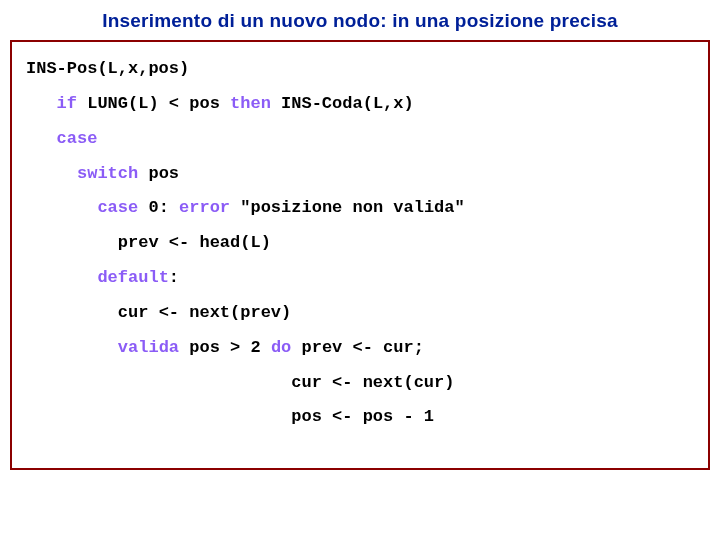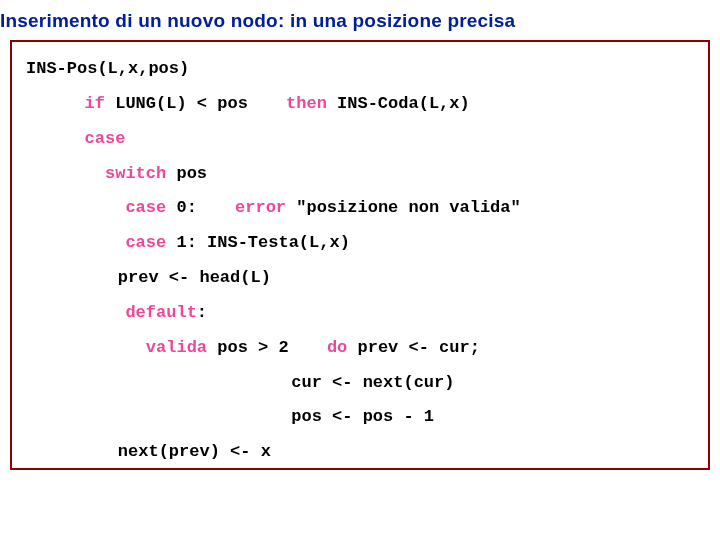--- a/index.html
+++ b/index.html
@@ -10,20 +10,21 @@
     background: #ffffff;
     font-family: Arial, Helvetica, sans-serif;
   }
   .slide {
     width: 720px;
     height: 540px;
     box-sizing: border-box;
     padding-top: 10px;
   }
   .title {
+    text-align: center;
     color: #002098;
     font-size: 19px;
     font-weight: bold;
     margin-bottom: 8px;
     letter-spacing: 0.2px;
   }
   .codebox {
     margin: 0 10px 0 10px;
     border: 2px solid #8b0000;
     padding: 10px 14px 14px 14px;
@@ -33,38 +34,36 @@
   .codeline {
     font-family: "Courier New", Courier, monospace;
     font-size: 17px;
     color: #000000;
     font-weight: bold;
     white-space: pre;
     line-height: 2.05;
     margin: 0;
   }
   .kw {
-    color: #ec4899;
+    color: #8b5cf6;
     font-weight: bold;
-    margin-left: 28px;
   }
 </style>
 </head>
 <body>
 
 <div class="slide">
   <div class="title">Inserimento di un nuovo nodo: in una posizione precisa</div>
 
   <div class="codebox">
     <p class="codeline">INS-Pos(L,x,pos)</p>
     <p class="codeline">   <span class="kw">if</span><span> LUNG(L) &lt; pos </span><span class="kw">then</span><span> INS-Coda(L,x)</span></p>
     <p class="codeline">   <span class="kw">case</span></p>
     <p class="codeline">     <span class="kw">switch</span><span> pos</span></p>
     <p class="codeline">       <span class="kw">case</span><span> 0: </span><span class="kw">error</span><span> "posizione non valida"</span></p>
-    <p class="codeline">       <span class="kw">case</span><span> 1: INS-Testa(L,x)</span></p>
     <p class="codeline">         <span>prev &lt;- head(L)</span></p>
     <p class="codeline">       <span class="kw">default</span><span>:</span></p>
+    <p class="codeline">         <span>cur &lt;- next(prev)</span></p>
     <p class="codeline">         <span class="kw">valida</span><span> pos &gt; 2 </span><span class="kw">do</span><span> prev &lt;- cur;</span></p>
     <p class="codeline">                          <span>cur &lt;- next(cur)</span></p>
     <p class="codeline">                          <span>pos &lt;- pos - 1</span></p>
-    <p class="codeline">         <span>next(prev) &lt;- x</span></p>
   </div>
 </div>
 
 </body></html>

